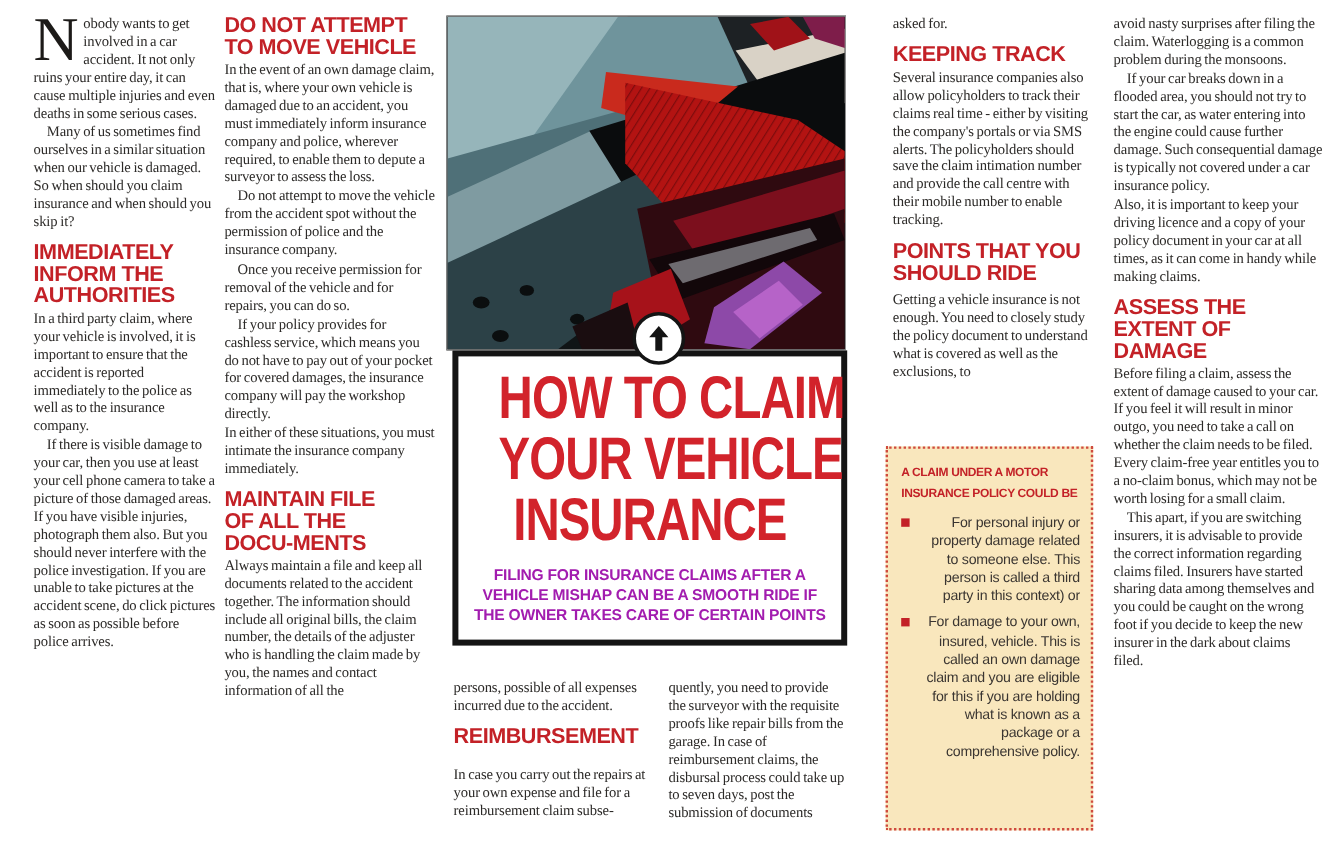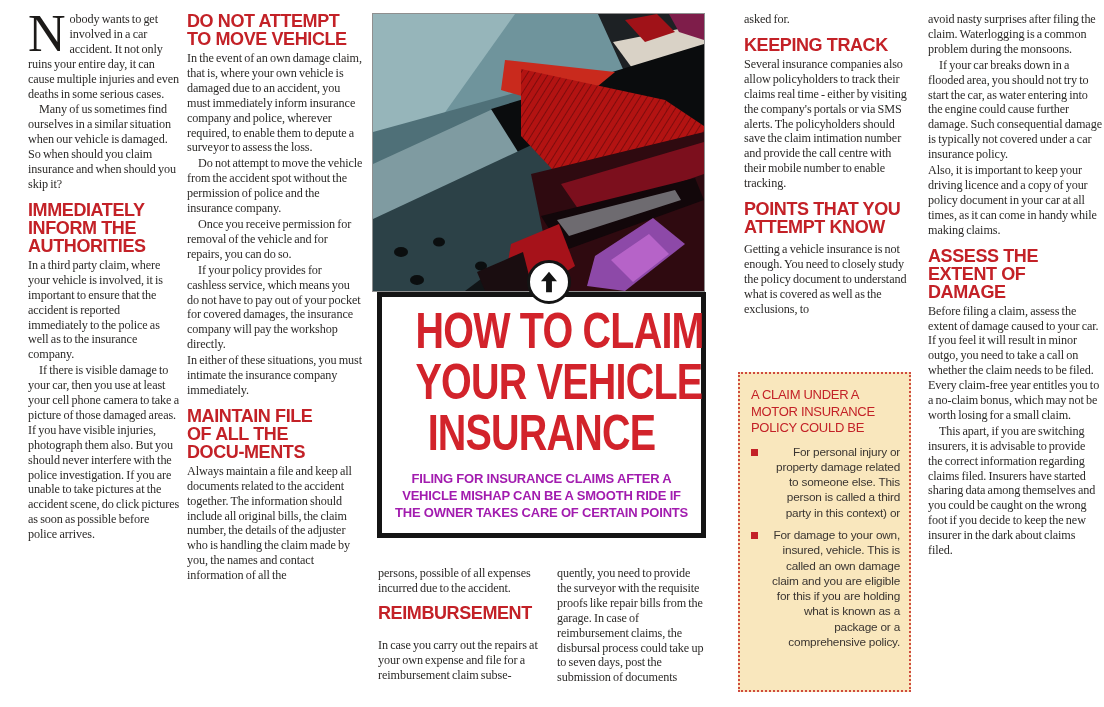--- a/index.html
+++ b/index.html
@@ -39,21 +39,21 @@
                 font-size:13px; line-height:17px; width:302px; margin:11px auto 0; letter-spacing:-0.2px; }
 
   .fcol { position:absolute; top:566px; }
   .fcol p { margin:0; font-size:12.2px; line-height:14.9px; letter-spacing:-0.1px; word-spacing:-0.7px; }
   .fcol .heading { margin:8px 0 16px; }
 
   
   .infobox { position:absolute; left:738px; top:372px; width:173px; height:320px; box-sizing:border-box;
              background:#f9e7bd; border:2px dotted #cf4a3e; padding:13px 9px 8px 11px;
              font-family:"Liberation Sans", sans-serif; }
-  .infobox-heading { font-weight:normal; color:#c32127; font-size:13px; line-height:16.5px;
+  .infobox-heading { font-weight:bold; color:#c32127; font-size:10px; line-height:16.5px;
                      letter-spacing:-0.3px; margin:0 0 8px; }
   .bullet { display:flex; margin-top:7px;text-align:right; }
   .bullet .sq { width:7px; height:7px; background:#c32127; margin:4px 6px 0 0; flex:none; }
   .bullet .btxt { font-size:11.8px; line-height:15.3px; color:#3a3531; letter-spacing:-0.2px; }
 </style>
 </head>
 <body>
 
 <div class="page">
 
@@ -134,21 +134,21 @@
     <p>In case you carry out the repairs at your own expense and file for a reimbursement claim subse-</p>
   </div>
   <div class="fcol" style="left:557px; width:150px;">
     <p>quently, you need to provide the surveyor with the requisite proofs like repair bills from the garage. In case of reimbursement claims, the disbursal process could take up to seven days, post the submission of documents</p>
   </div>
 
   <div class="col" style="left:744px; width:163px;">
     <p>asked for.</p>
     <div class="heading">KEEPING TRACK</div>
     <p>Several insurance companies also allow policyholders to track their claims real time - either by visiting the company's portals or via SMS alerts. The policyholders should save the claim intimation number and provide the call centre with their mobile number to enable tracking.</p>
-    <div class="heading">POINTS THAT YOU ATTEMPT KNOW</div>
+    <div class="heading">POINTS THAT YOU SHOULD RIDE</div>
     <p style="margin-top:6px;">Getting a vehicle insurance is not enough. You need to closely study the policy document to understand what is covered as well as the exclusions, to</p>
   </div>
 
   <div class="infobox">
     <div class="infobox-heading">A CLAIM UNDER A MOTOR INSURANCE POLICY COULD BE</div>
     <div class="bullet">
       <span class="sq"></span>
       <span class="btxt">For personal injury or property damage related to someone else. This person is called a third party in this context) or</span>
     </div>
     <div class="bullet">

